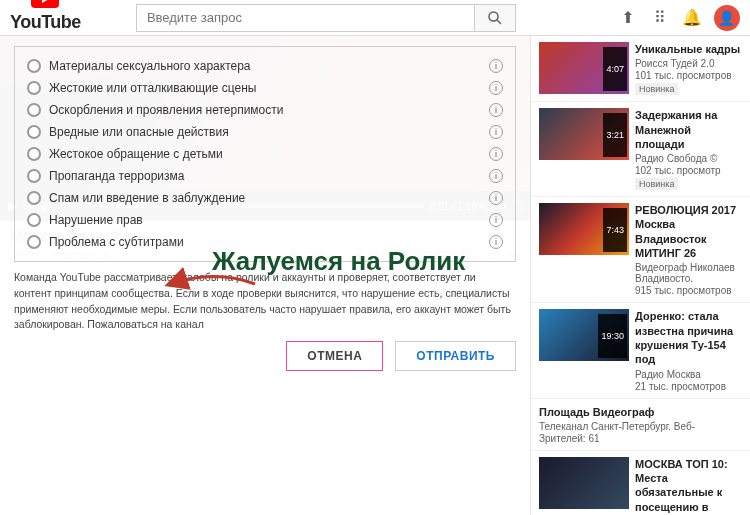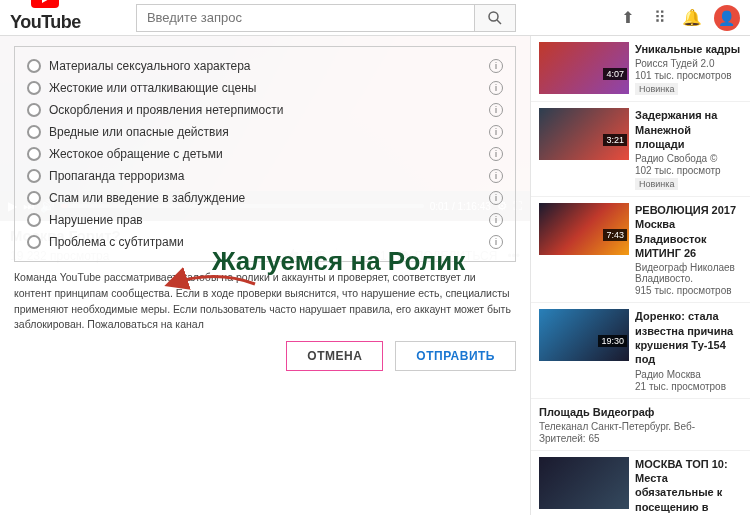--- a/index.html
+++ b/index.html
@@ -106,22 +106,22 @@
     
     .sidebar {
       width: 220px; background: #fff; border-left: 1px solid #e5e5e5;
       overflow-y: auto; overflow-x: hidden;
     }
     .sidebar-video { display: flex; gap: 6px; padding: 6px 8px; cursor: pointer; border-bottom: 1px solid #f0f0f0; }
     .thumb {
       width: 90px; height: 52px; flex-shrink: 0; background: #888; position: relative; overflow: hidden;
     }
     .thumb-duration {
-      position: absolute; bottom: 14px; right: 2px; background: rgba(0,0,0,0.8);
-      color: #fff; font-size: 9px; padding: 1px 3px;
+      position: absolute; bottom: 3px; right: 2px; background: rgba(0,0,0,0.8);
+      color: #fff; font-size: 9px; padding: 17px 3px;
     }
     .thumb-live {
       position: absolute; bottom: 2px; right: 2px; background: #f00;
       color: #fff; font-size: 8px; padding: 1px 4px; font-weight: bold;
     }
     .sidebar-info { flex: 1; overflow: hidden; }
     .sidebar-title { font-size: 11px; color: #222; font-weight: bold; line-height: 1.3; margin-bottom: 2px; }
     .sidebar-channel { font-size: 10px; color: #606060; margin-bottom: 1px; }
     .sidebar-views { font-size: 10px; color: #606060; }
     .sidebar-badge { display: inline-block; background: #f0f0f0; color: #666; font-size: 9px; padding: 1px 4px; margin-top: 2px; }
@@ -332,21 +332,21 @@
       <div class="sidebar-title">Доренко: стала известна причина крушения Ту-154 под</div>
       <div class="sidebar-channel">Радио Москва</div>
       <div class="sidebar-views">21 тыс. просмотров</div>
 
     </div>
   </div>
       <div class="sidebar-video">
     <div class="sidebar-info">
       <div class="sidebar-title">Площадь Видеограф</div>
       <div class="sidebar-channel">Телеканал Санкт-Петербург. Веб-</div>
-      <div class="sidebar-views">Зрителей: 65</div>
+      <div class="sidebar-views">Зрителей: 61</div>
 
     </div>
   </div>
       <div class="sidebar-video">
     <div class="thumb thumb-6">
       
     </div>
     <div class="sidebar-info">
       <div class="sidebar-title">МОСКВА ТОП 10: Места обязательные к посещению в</div>
 

